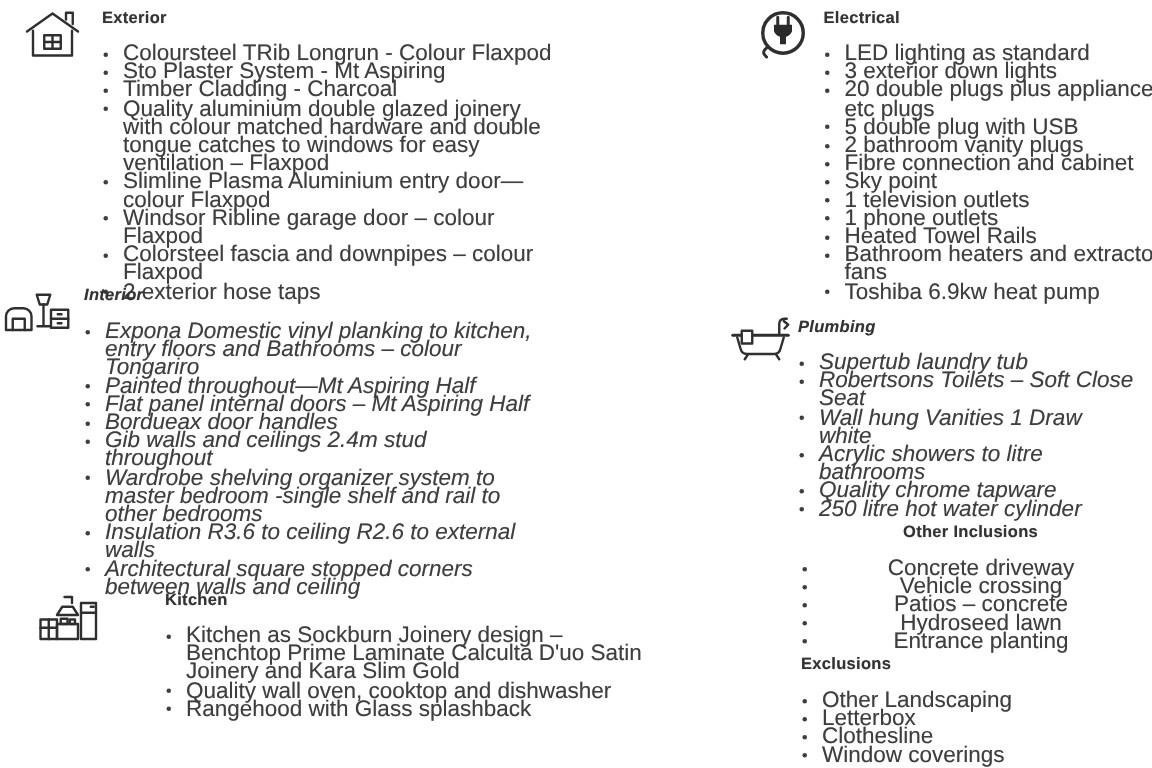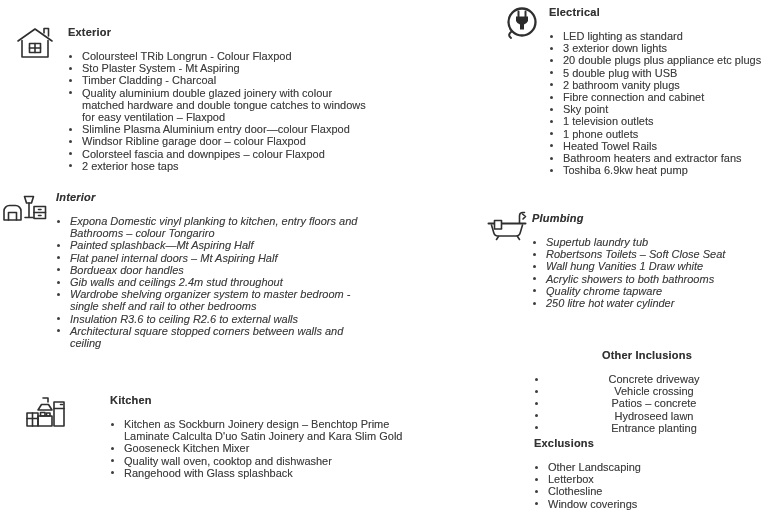--- a/index.html
+++ b/index.html
@@ -14,30 +14,30 @@
   .icon-box{flex:none;display:flex;justify-content:flex-start;}
   .icon-box svg{stroke:#2f2f2f;fill:none;stroke-width:1.6;stroke-linecap:round;stroke-linejoin:round;}
   .sec-content{flex:1;}
   .sec-title{
     font-size:11px;font-weight:bold;color:#333333;
     margin:0 0 12px 0;letter-spacing:.2px;
     text-shadow:0 0 .5px rgba(60,60,60,.55);
   }
   ul.spec-list{
     list-style:none;margin:0;padding:0;
-    font-size:11px;line-height:12.2px;
+    font-size:15px;line-height:12.2px;
     text-shadow:0 0 .5px rgba(70,70,70,.45);
   }
   ul.spec-list li{position:relative;padding-left:14px;}
   ul.spec-list li::before{
     content:"";position:absolute;left:1px;top:4.6px;
     width:3px;height:3px;border-radius:50%;background:#3e3e3e;
   }
   
-  #sec-exterior   {left:15px;  top:6px;  width:400px;margin-top:20px;}
+  #sec-exterior   {left:15px;  top:6px;  width:400px;}
   #sec-interior   {left:1px;  top:191px;width:402px;font-style:italic;}
   #sec-kitchen    {left:25px;  top:394px;width:400px;gap:32px;}
   #sec-electrical {left:503px; top:6px;  width:275px;}
   #sec-plumbing   {left:486px; top:212px;width:277px;font-style:italic;}
   #sec-other      {left:534px; top:349px;width:226px;text-align:center;}
   #sec-exclusions {left:534px; top:437px;width:226px;}
   #sec-exterior .icon-box, #sec-interior .icon-box, #sec-kitchen .icon-box{width:53px;}
   #sec-interior .icon-box{width:55px;}
   #sec-electrical .icon-box, #sec-plumbing .icon-box{width:46px;}
   #sec-exterior .spec-list, #sec-interior .spec-list{width:302px;}
@@ -82,21 +82,21 @@
       <path d="M23.5 5.5 h9 l-2 6.5 h-5 z"></path>
       <path d="M28 12 v14.5 M24 26.5 h8"></path>
       <rect x="33" y="15.5" width="11.5" height="12"></rect>
       <path d="M33 21.5 h11.5 M37.5 18.5 h2.5 M37.5 24.5 h2.5"></path>
     </svg>
   </span>
   <div class="sec-content">
     <h2 class="sec-title">Interior</h2>
     <ul class="spec-list">
         <li>Expona Domestic vinyl planking to kitchen, entry floors and Bathrooms – colour Tongariro</li>
-        <li>Painted splashback—Mt Aspiring Half</li>
+        <li>Painted throughout—Mt Aspiring Half</li>
         <li>Flat panel internal doors – Mt Aspiring Half</li>
         <li>Bordueax door handles</li>
         <li>Gib walls and ceilings 2.4m stud throughout</li>
         <li>Wardrobe shelving organizer system to master bedroom -single shelf and rail to other bedrooms</li>
         <li>Insulation R3.6 to ceiling R2.6 to external walls</li>
         <li>Architectural square stopped corners between walls and ceiling</li>
       </ul>
   </div>
 </div>
 
@@ -111,21 +111,20 @@
       <rect x="15.5" y="18.5" width="4.5" height="3.5"></rect>
       <rect x="21.5" y="19" width="3.5" height="3"></rect>
       <rect x="29" y="8" width="10" height="24"></rect>
       <path d="M29 14.5 h10 M35.5 10.5 h2"></path>
     </svg>
   </span>
   <div class="sec-content">
     <h2 class="sec-title">Kitchen</h2>
     <ul class="spec-list">
         <li>Kitchen as Sockburn Joinery design – Benchtop Prime Laminate Calculta D'uo Satin Joinery and Kara Slim Gold</li>
-        <li>Gooseneck Kitchen Mixer</li>
         <li>Quality wall oven, cooktop and dishwasher</li>
         <li>Rangehood with Glass splashback</li>
       </ul>
   </div>
 </div>
 
 <div class="section" id="sec-electrical">
   <span class="icon-box">
     <svg width="38" height="38" viewBox="0 0 38 38">
       <circle cx="19" cy="18" r="13.5" style="stroke-width:2.3"></circle>
@@ -163,21 +162,21 @@
       <path d="M12.5 27.5 l-2 3 M31.5 27.5 l2 3"></path>
       <rect x="8.5" y="11.5" width="7" height="8.5" style="fill:#ffffff"></rect>
     </svg>
   </span>
   <div class="sec-content">
     <h2 class="sec-title">Plumbing</h2>
     <ul class="spec-list">
         <li>Supertub laundry tub</li>
         <li>Robertsons Toilets – Soft Close Seat</li>
         <li>Wall hung Vanities 1 Draw white</li>
-        <li>Acrylic showers to both bathrooms</li>
+        <li>Acrylic showers to litre bathrooms</li>
         <li>Quality chrome tapware</li>
         <li>250 litre hot water cylinder</li>
       </ul>
   </div>
 </div>
 
 <div class="section" id="sec-other">
   <div class="sec-content">
     <h2 class="sec-title">Other Inclusions</h2>
     <ul class="spec-list">

